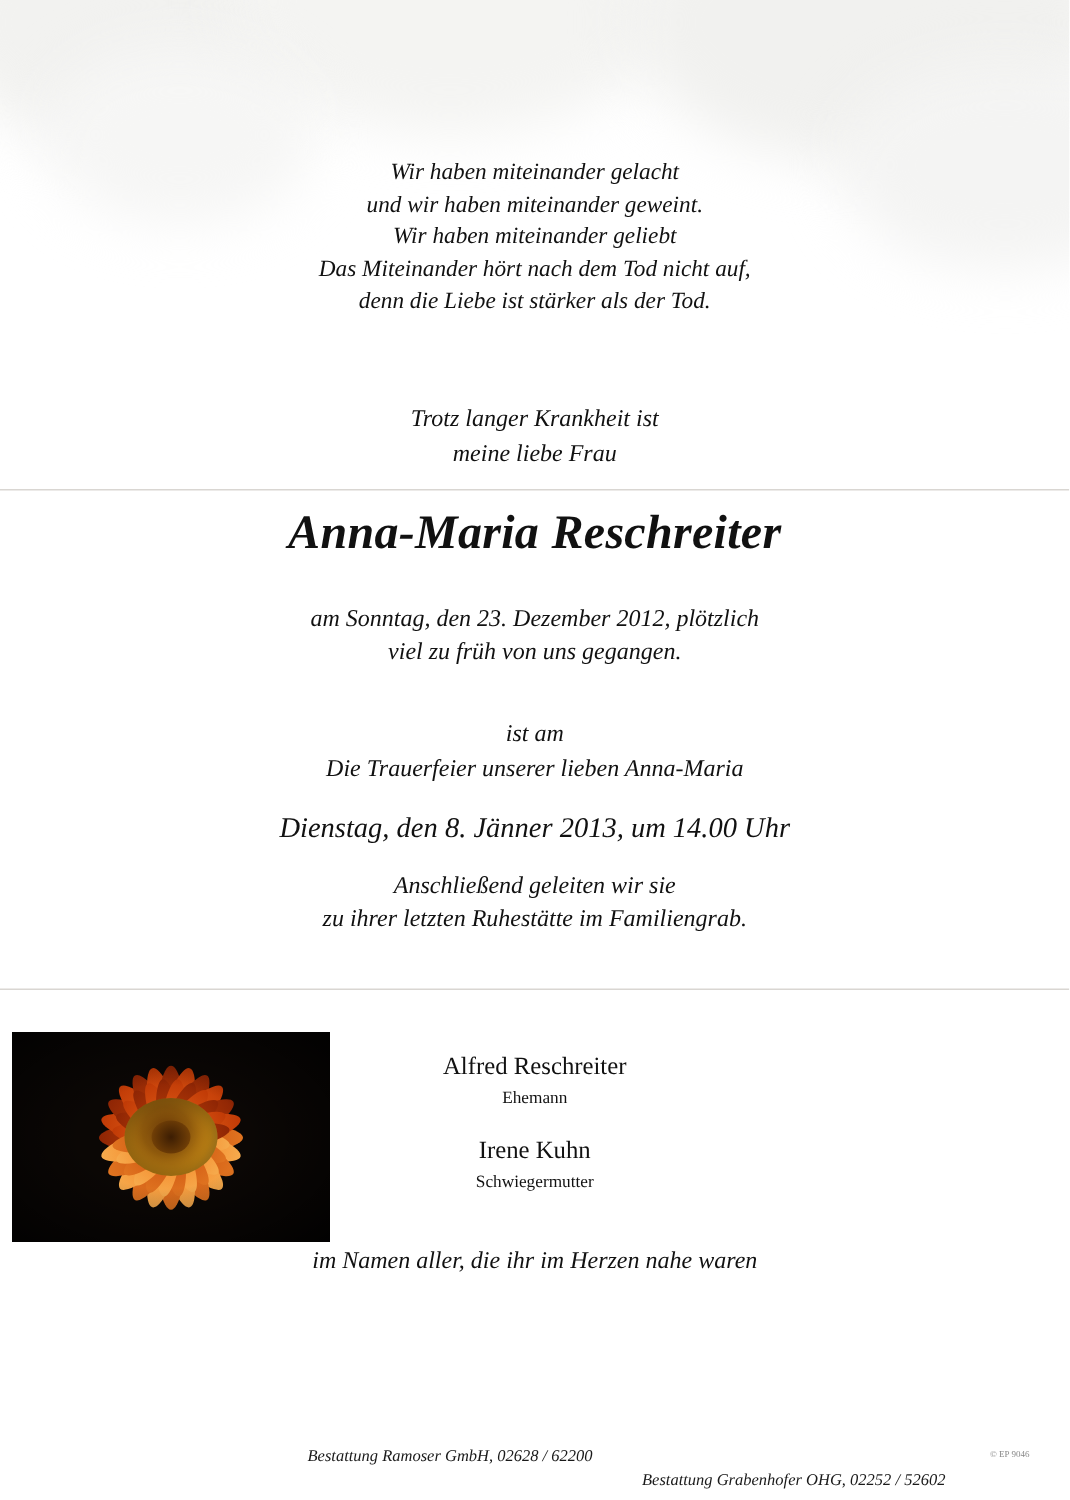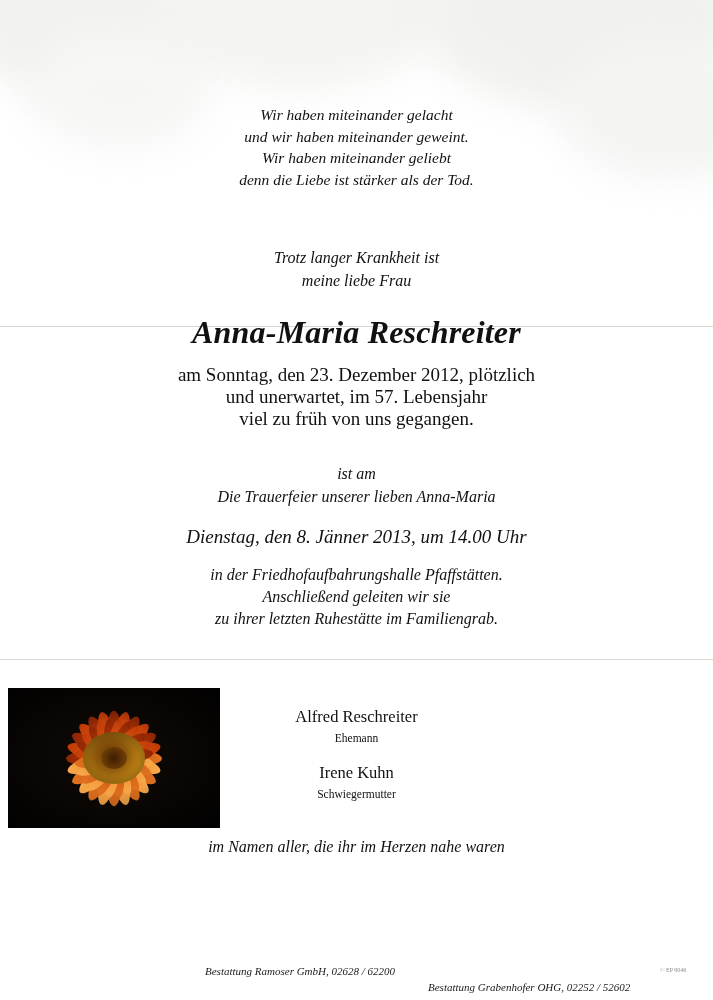--- a/index.html
+++ b/index.html
@@ -71,22 +71,23 @@
 
   .name {
     margin-top: 22px;
     font-style: italic;
     font-weight: bold;
     font-size: 32px;
     letter-spacing: 0.2px;
   }
 
   .death-info {
-    margin-top: 13px;
-    font-size: 19px;
+    margin-top: 29px;
+    font-style: italic;
+    font-size: 16px;
     line-height: 22px;
   }
 
   .ceremony-intro {
     margin-top: 32px;
     font-style: italic;
     font-size: 16px;
     line-height: 23px;
   }
 
@@ -231,45 +232,44 @@
 
   <div class="fold f1"></div>
   <div class="fold f2"></div>
 
   <div class="content">
 
     <div class="block poem">
       <div>Wir haben miteinander gelacht</div>
       <div>und wir haben miteinander geweint.</div>
       <div>Wir haben miteinander geliebt</div>
+      <div>Das Miteinander hört nach dem Tod nicht auf,</div>
       <div>denn die Liebe ist stärker als der Tod.</div>
     </div>
 
     <div class="block intro">
       <div>Trotz langer Krankheit ist</div>
       <div>meine liebe Frau</div>
     </div>
 
     <div class="block name">Anna-Maria Reschreiter</div>
 
     <div class="block death-info">
       <div>am Sonntag, den 23. Dezember 2012, plötzlich</div>
-      <div>und unerwartet, im 57. Lebensjahr</div>
       <div>viel zu früh von uns gegangen.</div>
     </div>
 
     <div class="block ceremony-intro">
       <div>ist am</div>
       <div>Die Trauerfeier unserer lieben Anna-Maria</div>
     </div>
 
     <div class="block ceremony-date">Dienstag, den 8. Jänner 2013, um 14.00 Uhr</div>
 
     <div class="block ceremony-place">
-      <div>in der Friedhofaufbahrungshalle Pfaffstätten.</div>
       <div>Anschließend geleiten wir sie</div>
       <div>zu ihrer letzten Ruhestätte im Familiengrab.</div>
     </div>
 
     <div class="block survivors">
       <div class="survivor-name">Alfred Reschreiter</div>
       <div class="survivor-rel">Ehemann</div>
       <div class="survivor-gap"></div>
       <div class="survivor-name">Irene Kuhn</div>
       <div class="survivor-rel">Schwiegermutter</div>

